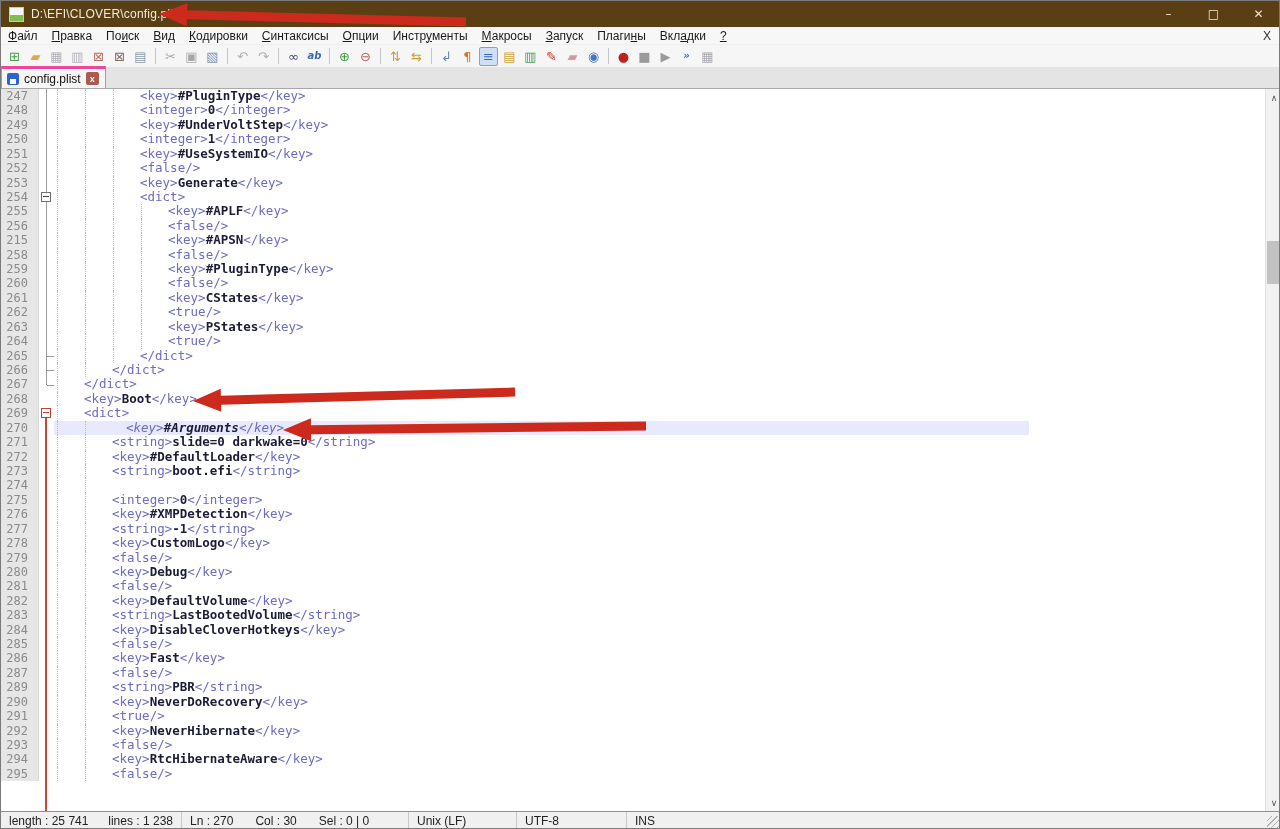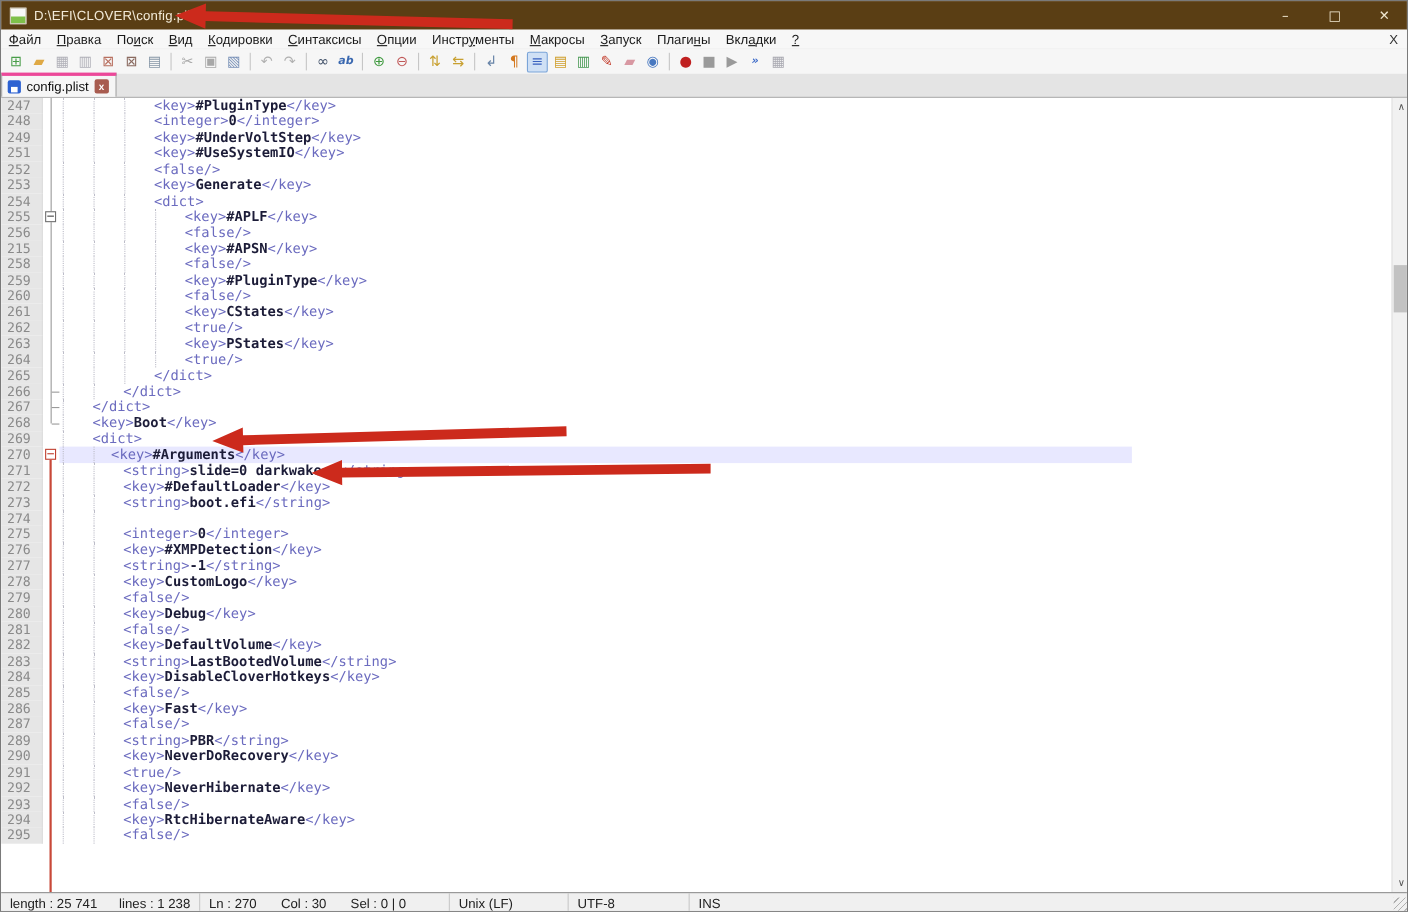--- a/index.html
+++ b/index.html
@@ -176,20 +176,25 @@
           <span class="ln">248</span>
           <span class="gut"></span>
           <span class="code"><span class="guide" style="left: 3px;"></span><span class="guide" style="left: 31px;"></span><span class="guide" style="left: 59px;"></span><span style="padding-left: 86px; display: inline-block;"><span class="t">&lt;integer&gt;</span><span class="b">0</span><span class="t">&lt;/integer&gt;</span></span></span>
         </div>
         <div class="row">
           <span class="ln">249</span>
           <span class="gut"></span>
           <span class="code"><span class="guide" style="left: 3px;"></span><span class="guide" style="left: 31px;"></span><span class="guide" style="left: 59px;"></span><span style="padding-left: 86px; display: inline-block;"><span class="t">&lt;key&gt;</span><span class="b">#UnderVoltStep</span><span class="t">&lt;/key&gt;</span></span></span>
         </div>
         <div class="row">
+          <span class="ln">250</span>
+          <span class="gut"></span>
+          <span class="code"><span class="guide" style="left: 3px;"></span><span class="guide" style="left: 31px;"></span><span class="guide" style="left: 59px;"></span><span style="padding-left: 86px; display: inline-block;"><span class="t">&lt;integer&gt;</span><span class="b">1</span><span class="t">&lt;/integer&gt;</span></span></span>
+        </div>
+        <div class="row">
           <span class="ln">251</span>
           <span class="gut"></span>
           <span class="code"><span class="guide" style="left: 3px;"></span><span class="guide" style="left: 31px;"></span><span class="guide" style="left: 59px;"></span><span style="padding-left: 86px; display: inline-block;"><span class="t">&lt;key&gt;</span><span class="b">#UseSystemIO</span><span class="t">&lt;/key&gt;</span></span></span>
         </div>
         <div class="row">
           <span class="ln">252</span>
           <span class="gut"></span>
           <span class="code"><span class="guide" style="left: 3px;"></span><span class="guide" style="left: 31px;"></span><span class="guide" style="left: 59px;"></span><span style="padding-left: 86px; display: inline-block;"><span class="t">&lt;false/&gt;</span></span></span>
         </div>
         <div class="row">
@@ -273,21 +278,21 @@
           <span class="code"><span class="guide" style="left: 3px;"></span><span style="padding-left: 30px; display: inline-block;"><span class="t">&lt;key&gt;</span><span class="b">Boot</span><span class="t">&lt;/key&gt;</span></span></span>
         </div>
         <div class="row">
           <span class="ln">269</span>
           <span class="gut"></span>
           <span class="code"><span class="guide" style="left: 3px;"></span><span style="padding-left: 30px; display: inline-block;"><span class="t">&lt;dict&gt;</span></span></span>
         </div>
         <div class="row cur">
           <span class="ln">270</span>
           <span class="gut"></span>
-          <span class="code"><span class="guide" style="left: 3px;"></span><span class="guide" style="left: 31px;"></span><span style="padding-left: 47px; display: inline-block;"><span class="t">&lt;key&gt;</span><span class="b">#Arguments</span><span class="t">&lt;/key&gt;</span></span></span>
+          <span class="code"><span class="guide" style="left: 3px;"></span><span class="guide" style="left: 31px;"></span><span style="padding-left: 72px; display: inline-block; font-style: italic;"><span class="t">&lt;key&gt;</span><span class="b">#Arguments</span><span class="t">&lt;/key&gt;</span></span></span>
         </div>
         <div class="row">
           <span class="ln">271</span>
           <span class="gut"></span>
           <span class="code"><span class="guide" style="left: 3px;"></span><span class="guide" style="left: 31px;"></span><span style="padding-left: 58px; display: inline-block;"><span class="t">&lt;string&gt;</span><span class="b">slide=0 darkwake=0</span><span class="t">&lt;/string&gt;</span></span></span>
         </div>
         <div class="row">
           <span class="ln">272</span>
           <span class="gut"></span>
           <span class="code"><span class="guide" style="left: 3px;"></span><span class="guide" style="left: 31px;"></span><span style="padding-left: 58px; display: inline-block;"><span class="t">&lt;key&gt;</span><span class="b">#DefaultLoader</span><span class="t">&lt;/key&gt;</span></span></span>

